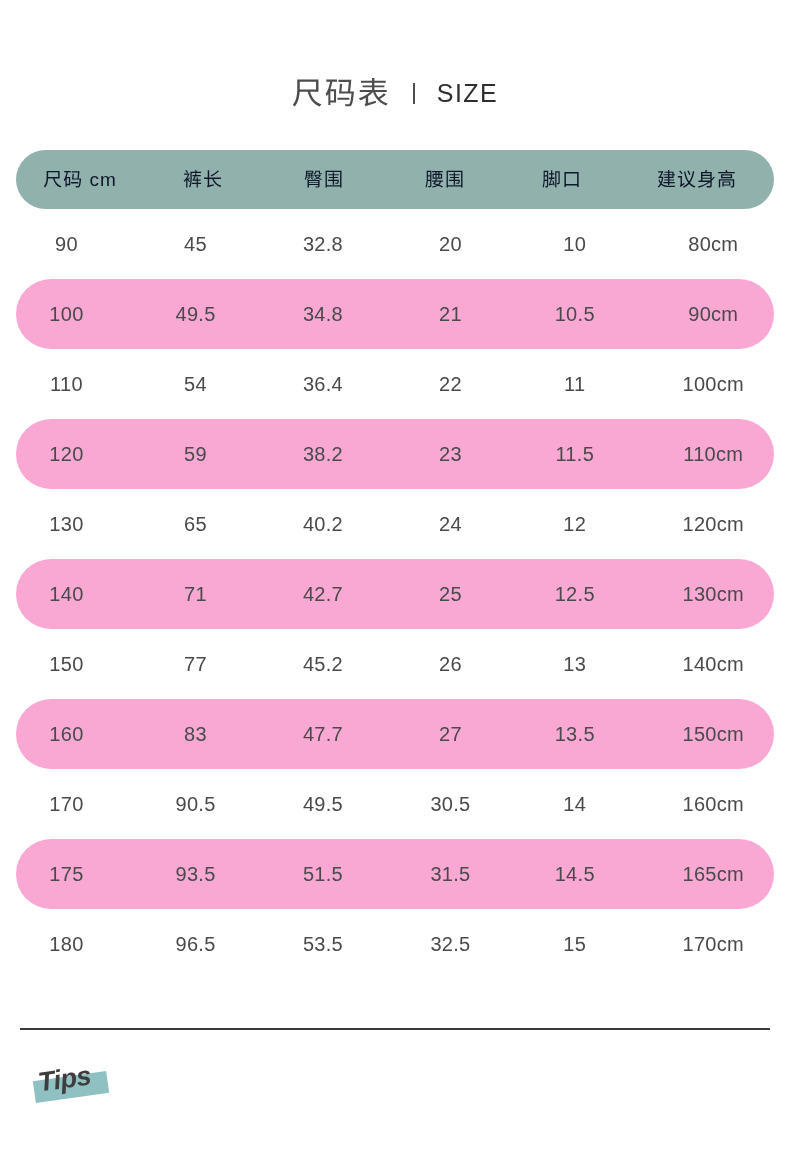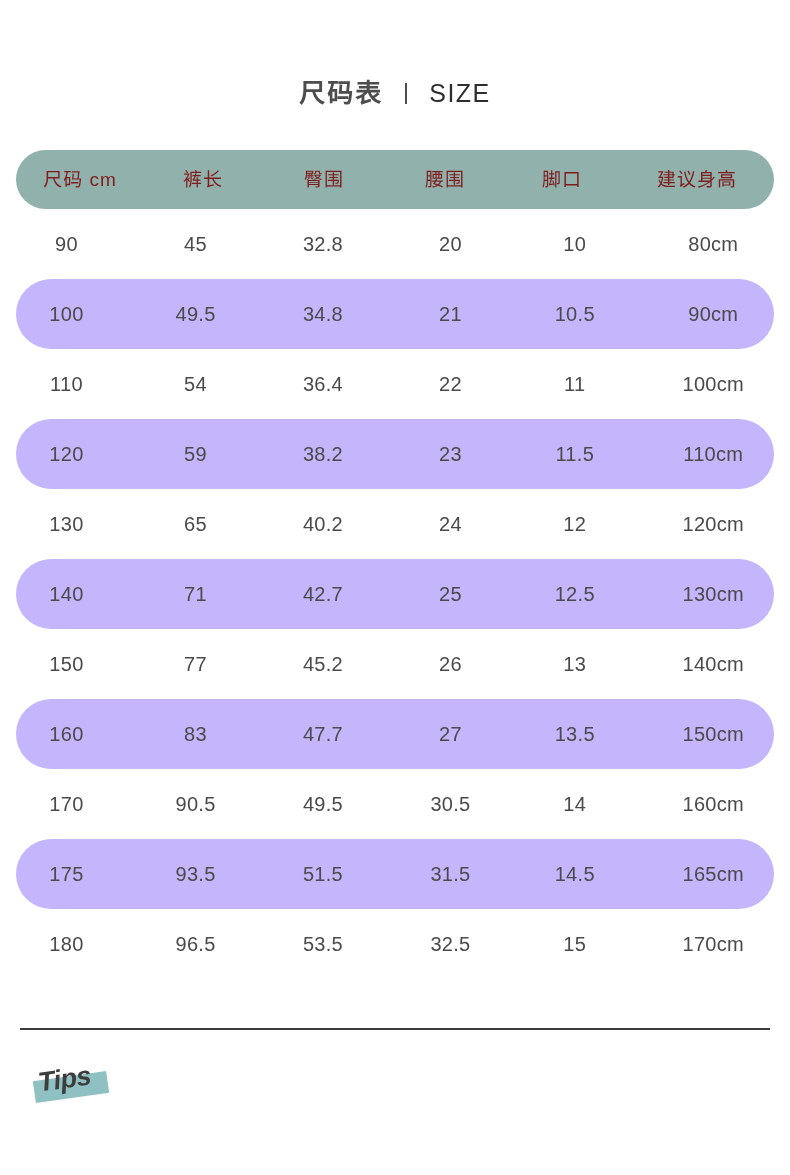--- a/index.html
+++ b/index.html
@@ -30,24 +30,24 @@
     top: 72px;
     left: 0;
     width: 790px;
     display: flex;
     align-items: center;
     justify-content: center;
     gap: 20px;
     height: 42px;
   }
   .title-cn {
-    font-size: 26px;
+    font-size: 31px;
     color: #4d4d4d;
     letter-spacing: 2px;
-    font-weight: 700;
+    font-weight: 400;
     line-height: 1;
   }
   .title-sep {
     display: inline-block;
     width: 2px;
     height: 21px;
     background: #4d4d4d;
     margin: 0 2px;
   }
   .title-en {
@@ -78,33 +78,33 @@
     border-radius: 30px;
     height: 59px;
   }
 
   .row.data {
     height: 70px;
     border-radius: 35px;
     gap: 32px;
   }
   .row.data.alt {
-    background: #c4b5fd;
+    background: #f9a8d4;
   }
 
   .cell {
     text-align: center;
     font-size: 20px;
     color: #4a4a4a;
     font-weight: 400;
     letter-spacing: 0.3px;
     line-height: 1;
   }
   .row.header .cell {
-    color: #7f1d1d;
+    color: #0f172a;
     font-size: 19px;
     letter-spacing: 1px;
   }
 
   
   .c0 { width: 128px; }
   .c1 { width: 118px; text-align: center; }
   .c2 { width: 124px; }
   .c3 { width: 118px; }
   .c4 { width: 116px; }

